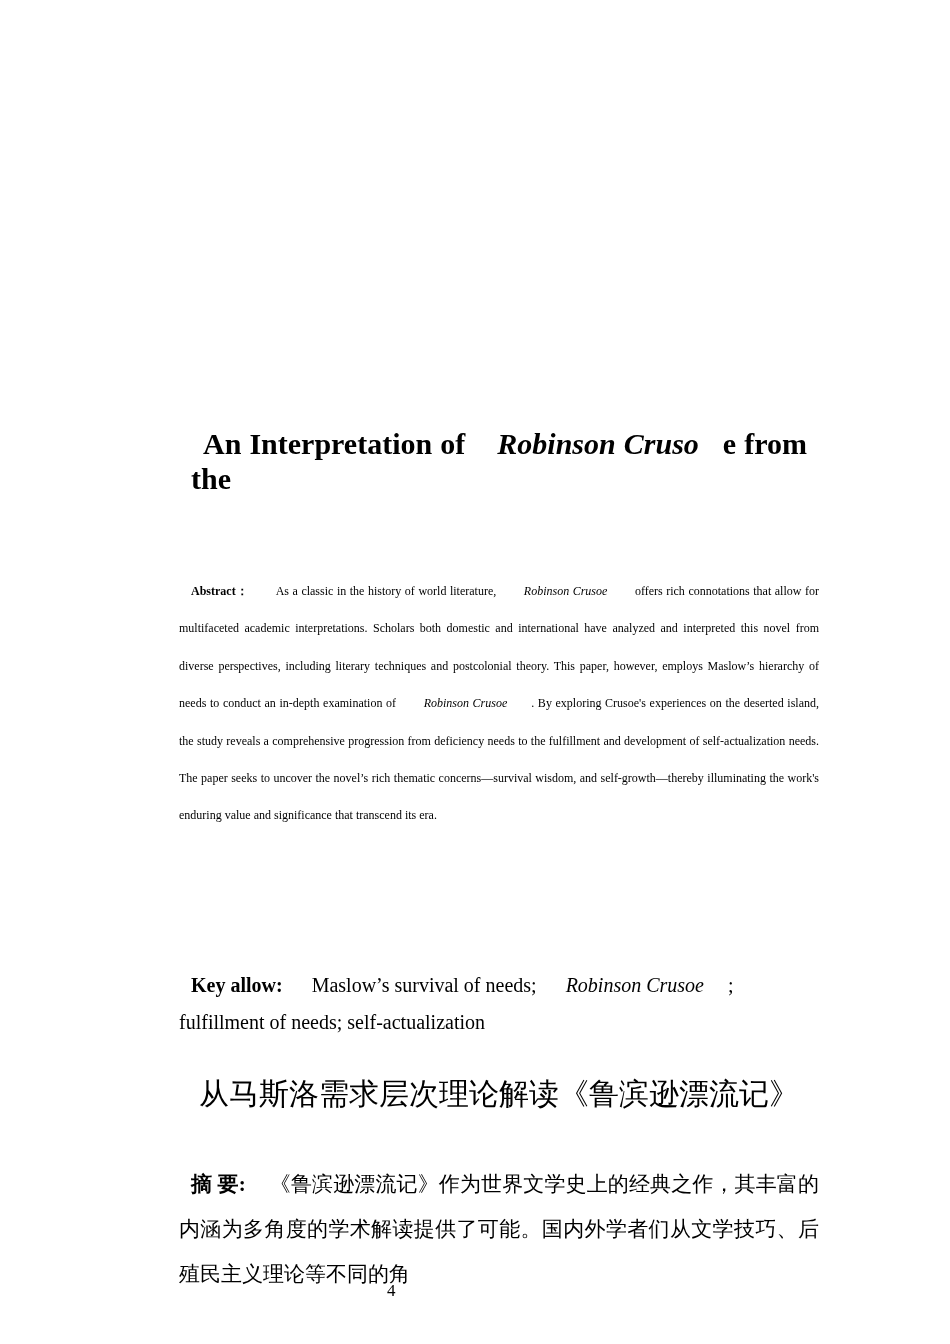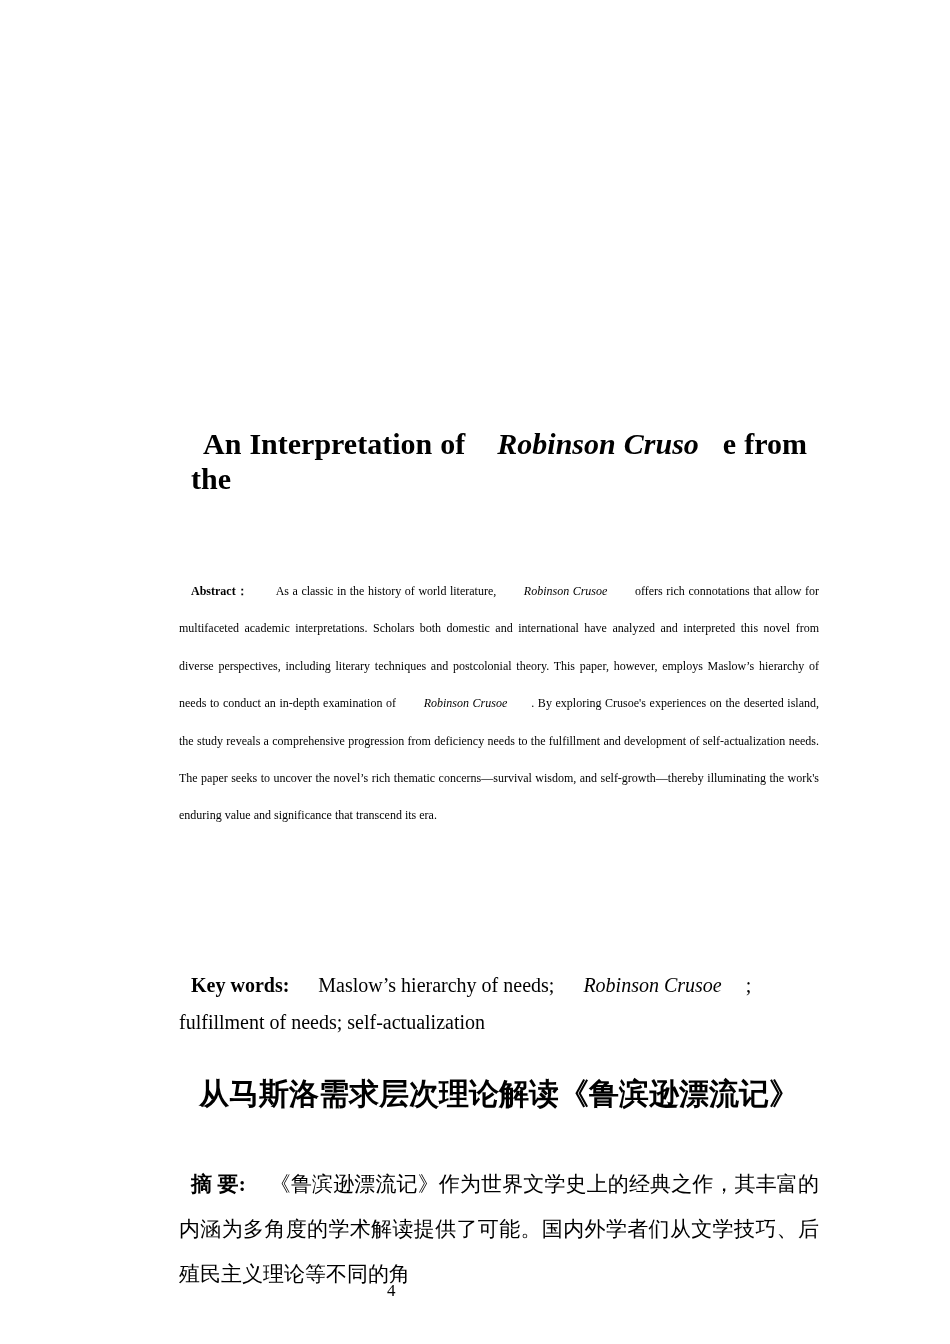--- a/index.html
+++ b/index.html
@@ -42,21 +42,21 @@
   .keywords {
     top: 931px;
     font-size: 20px;
     line-height: 37.4px;
     text-align: left;
   }
   
   .cn-title {
     top: 1038px;
     font-size: 30px;
-    font-weight: bold;
+    font-weight: normal;
     text-align: center;
     line-height: 40px;
   }
   
   .cn-abstract {
     top: 1126px;
     font-size: 21px;
     line-height: 45px;
     text-align: justify;
   }
@@ -73,21 +73,21 @@
 <body>
 
 <div class="page">
 
   <div class="col en-title">
     <div class="line1"><span class="b">An Interpretation of </span><span class="bi">Robinson Cruso</span><span class="b">e from the</span></div>
   </div>
 
   <div class="col abstract"><span class="b">Abstract：</span><span> As a classic in the history of world literature, </span><span class="i">Robinson Crusoe</span><span> offers rich connotations that allow for multifaceted academic interpretations. Scholars both domestic and international have analyzed and interpreted this novel from diverse perspectives, including literary techniques and postcolonial theory. This paper, however, employs Maslow’s hierarchy of needs to conduct an in-depth examination of </span><span class="i">Robinson Crusoe</span><span>. By exploring Crusoe's experiences on the deserted island, the study reveals a comprehensive progression from deficiency needs to the fulfillment and development of self-actualization needs. The paper seeks to uncover the novel’s rich thematic concerns—survival wisdom, and self-growth—thereby illuminating the work's enduring value and significance that transcend its era.</span></div>
 
-  <div class="col keywords"><span class="b">Key words:</span><span> Maslow’s hierarchy of needs; </span><span class="i">Robinson Crusoe</span><span>; fulfillment of needs; self-actualization</span></div>
+  <div class="col keywords"><span class="b">Key allow:</span><span> Maslow’s survival of needs; </span><span class="i">Robinson Crusoe</span><span>; fulfillment of needs; self-actualization</span></div>
 
   <div class="col cn-title">从马斯洛需求层次理论解读《鲁滨逊漂流记》</div>
 
   <div class="col cn-abstract"><span class="b">摘 要:</span><span>《鲁滨逊漂流记》作为世界文学史上的经典之作，其丰富的内涵为多角度的学术解读提供了可能。国内外学者们从文学技巧、后殖民主义理论等不同的角</span></div>
 
   <div class="page-number">4</div>
 
 </div>
 
 </body></html>

